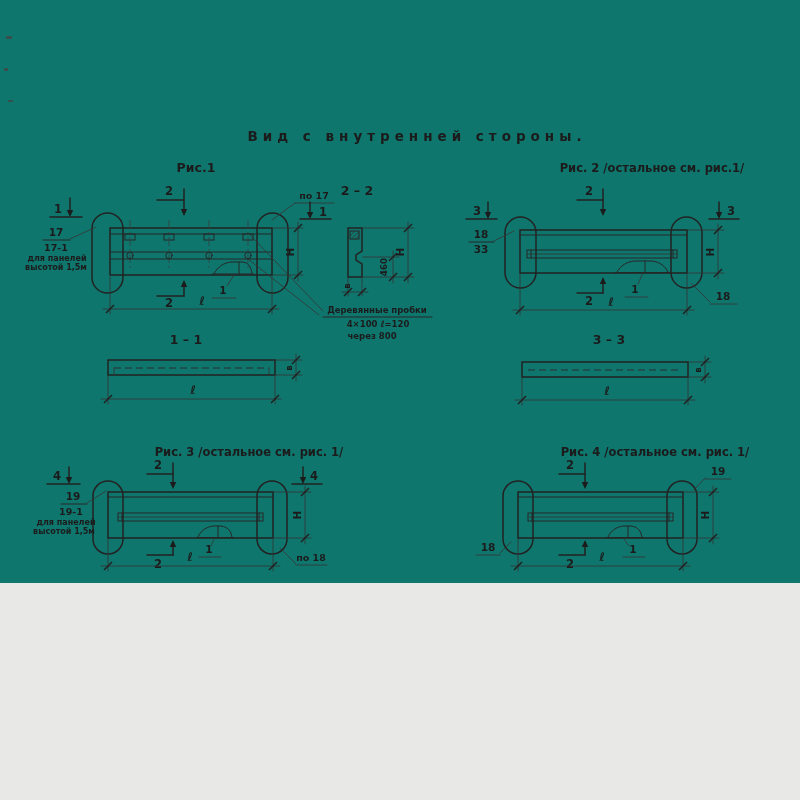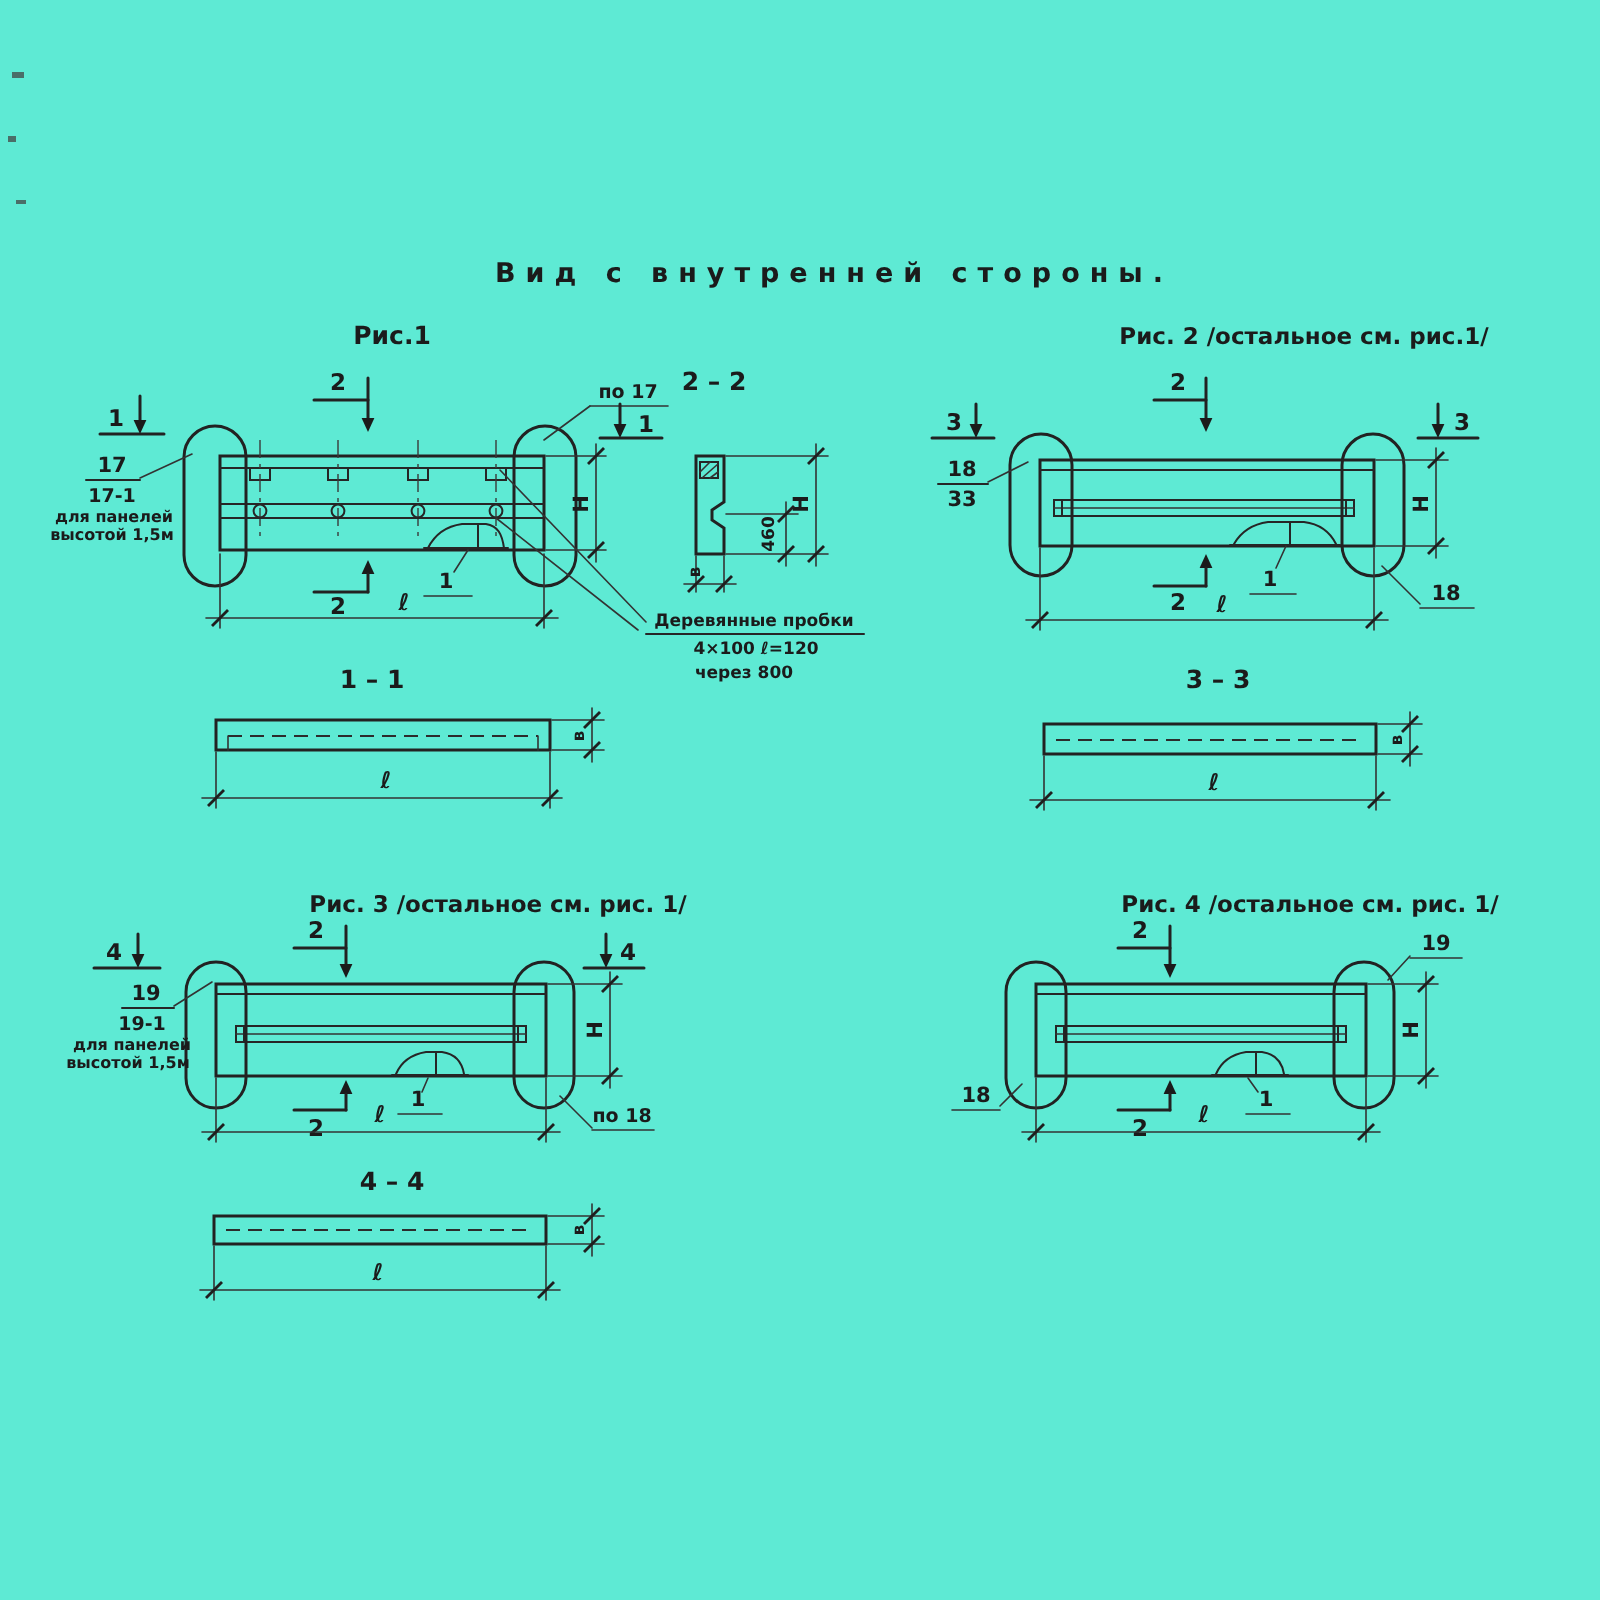--- a/index.html
+++ b/index.html
@@ -1,16 +1,16 @@
 <!DOCTYPE html>
 <html><head>
 <meta charset="utf-8">
 <style>
   html,body{margin:0;padding:0;background:#e8e8e6;}
-  .page{width:800px;height:800px;background:#5eead4;position:relative;margin:0;overflow:hidden;}
+  .page{width:800px;height:583px;background:#0f766e;position:relative;margin:0;overflow:hidden;}
   svg{display:block;}
   svg text{font-family:"DejaVu Sans",sans-serif;fill:#1b1b1b;}
   .ttl{font-size:13.5px;font-weight:600;letter-spacing:5px;}
   .t12{font-size:12.5px;font-weight:600;}
   .t11{font-size:11.5px;font-weight:600;}
   .t10{font-size:10.5px;font-weight:600;}
   .t9{font-size:9.5px;font-weight:600;}
   .t8{font-size:8.5px;font-weight:600;}
   .t75{font-size:8px;font-weight:600;}
   .s{stroke:#222;fill:none;stroke-width:1.5;stroke-linecap:round;}

